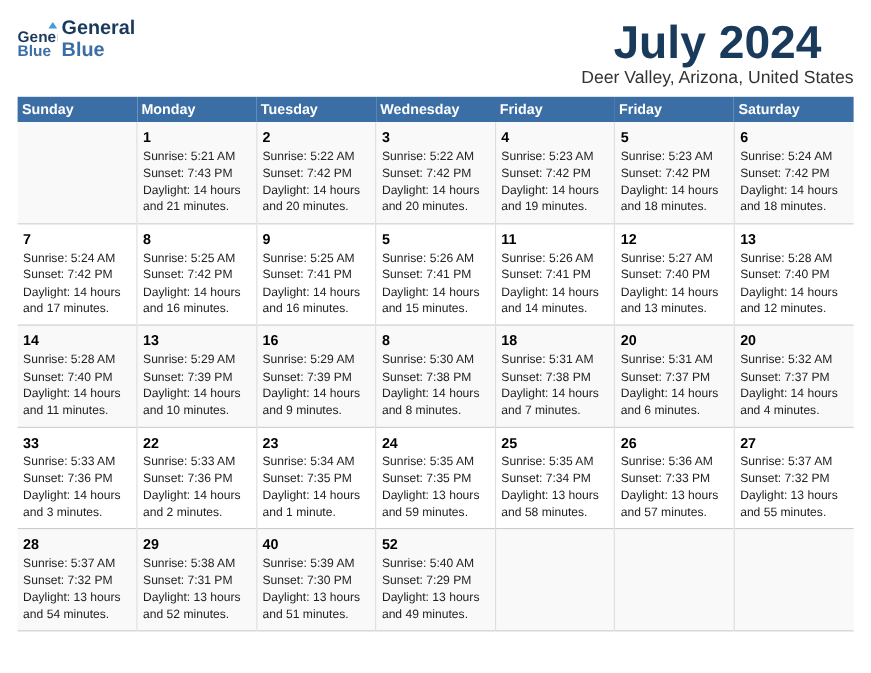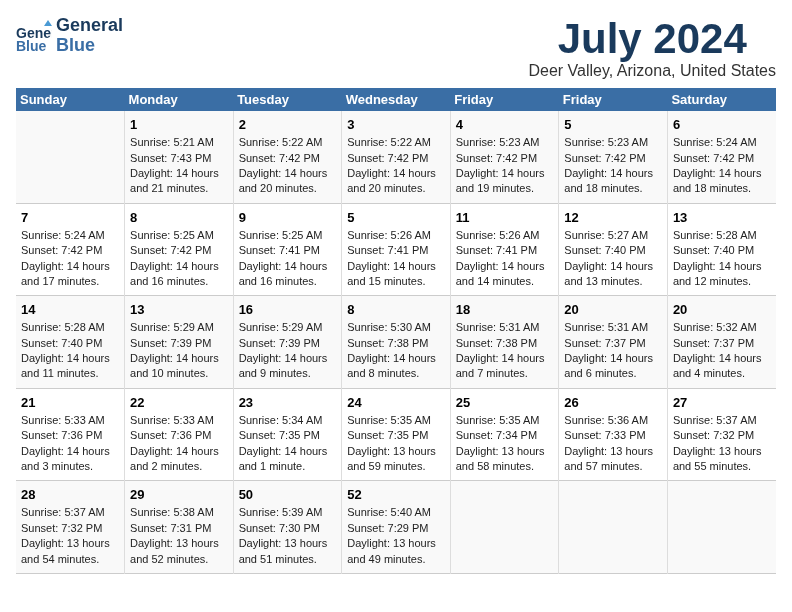--- a/index.html
+++ b/index.html
@@ -143,31 +143,31 @@
       <tr>
         <td><span class="day-num">14</span><span class="cell-text">Sunrise: 5:28 AM<br>Sunset: 7:40 PM<br>Daylight: 14 hours and 11 minutes.</span></td>
         <td><span class="day-num">13</span><span class="cell-text">Sunrise: 5:29 AM<br>Sunset: 7:39 PM<br>Daylight: 14 hours and 10 minutes.</span></td>
         <td><span class="day-num">16</span><span class="cell-text">Sunrise: 5:29 AM<br>Sunset: 7:39 PM<br>Daylight: 14 hours and 9 minutes.</span></td>
         <td><span class="day-num">8</span><span class="cell-text">Sunrise: 5:30 AM<br>Sunset: 7:38 PM<br>Daylight: 14 hours and 8 minutes.</span></td>
         <td><span class="day-num">18</span><span class="cell-text">Sunrise: 5:31 AM<br>Sunset: 7:38 PM<br>Daylight: 14 hours and 7 minutes.</span></td>
         <td><span class="day-num">20</span><span class="cell-text">Sunrise: 5:31 AM<br>Sunset: 7:37 PM<br>Daylight: 14 hours and 6 minutes.</span></td>
         <td><span class="day-num">20</span><span class="cell-text">Sunrise: 5:32 AM<br>Sunset: 7:37 PM<br>Daylight: 14 hours and 4 minutes.</span></td>
       </tr>
       <tr>
-        <td><span class="day-num">21</span><span class="cell-text">Sunrise: 5:33 AM<br>Sunset: 7:36 PM<br>Daylight: 14 hours and 3 minutes.</span></td>
+        <td><span class="day-num">33</span><span class="cell-text">Sunrise: 5:33 AM<br>Sunset: 7:36 PM<br>Daylight: 14 hours and 3 minutes.</span></td>
         <td><span class="day-num">22</span><span class="cell-text">Sunrise: 5:33 AM<br>Sunset: 7:36 PM<br>Daylight: 14 hours and 2 minutes.</span></td>
         <td><span class="day-num">23</span><span class="cell-text">Sunrise: 5:34 AM<br>Sunset: 7:35 PM<br>Daylight: 14 hours and 1 minute.</span></td>
         <td><span class="day-num">24</span><span class="cell-text">Sunrise: 5:35 AM<br>Sunset: 7:35 PM<br>Daylight: 13 hours and 59 minutes.</span></td>
         <td><span class="day-num">25</span><span class="cell-text">Sunrise: 5:35 AM<br>Sunset: 7:34 PM<br>Daylight: 13 hours and 58 minutes.</span></td>
         <td><span class="day-num">26</span><span class="cell-text">Sunrise: 5:36 AM<br>Sunset: 7:33 PM<br>Daylight: 13 hours and 57 minutes.</span></td>
         <td><span class="day-num">27</span><span class="cell-text">Sunrise: 5:37 AM<br>Sunset: 7:32 PM<br>Daylight: 13 hours and 55 minutes.</span></td>
       </tr>
       <tr>
         <td><span class="day-num">28</span><span class="cell-text">Sunrise: 5:37 AM<br>Sunset: 7:32 PM<br>Daylight: 13 hours and 54 minutes.</span></td>
         <td><span class="day-num">29</span><span class="cell-text">Sunrise: 5:38 AM<br>Sunset: 7:31 PM<br>Daylight: 13 hours and 52 minutes.</span></td>
-        <td><span class="day-num">50</span><span class="cell-text">Sunrise: 5:39 AM<br>Sunset: 7:30 PM<br>Daylight: 13 hours and 51 minutes.</span></td>
+        <td><span class="day-num">40</span><span class="cell-text">Sunrise: 5:39 AM<br>Sunset: 7:30 PM<br>Daylight: 13 hours and 51 minutes.</span></td>
         <td><span class="day-num">52</span><span class="cell-text">Sunrise: 5:40 AM<br>Sunset: 7:29 PM<br>Daylight: 13 hours and 49 minutes.</span></td>
         <td></td>
         <td></td>
         <td></td>
       </tr>
     </tbody>
 </table>
 
 </body></html>

